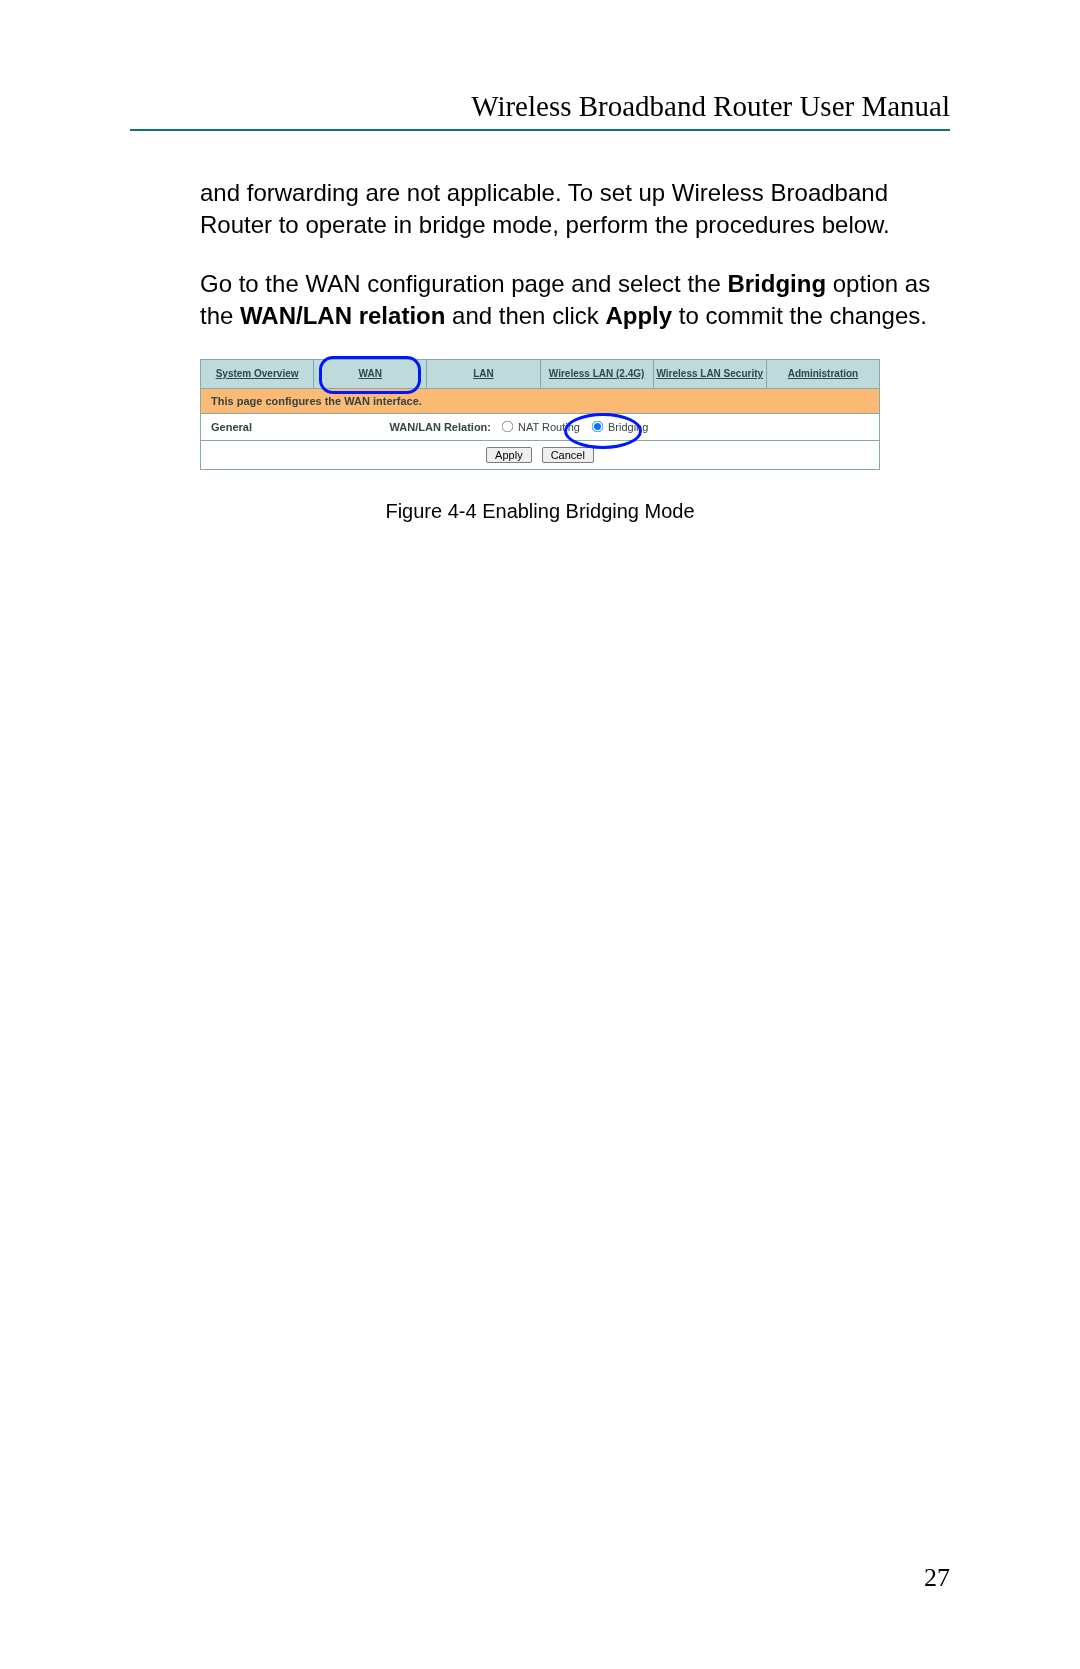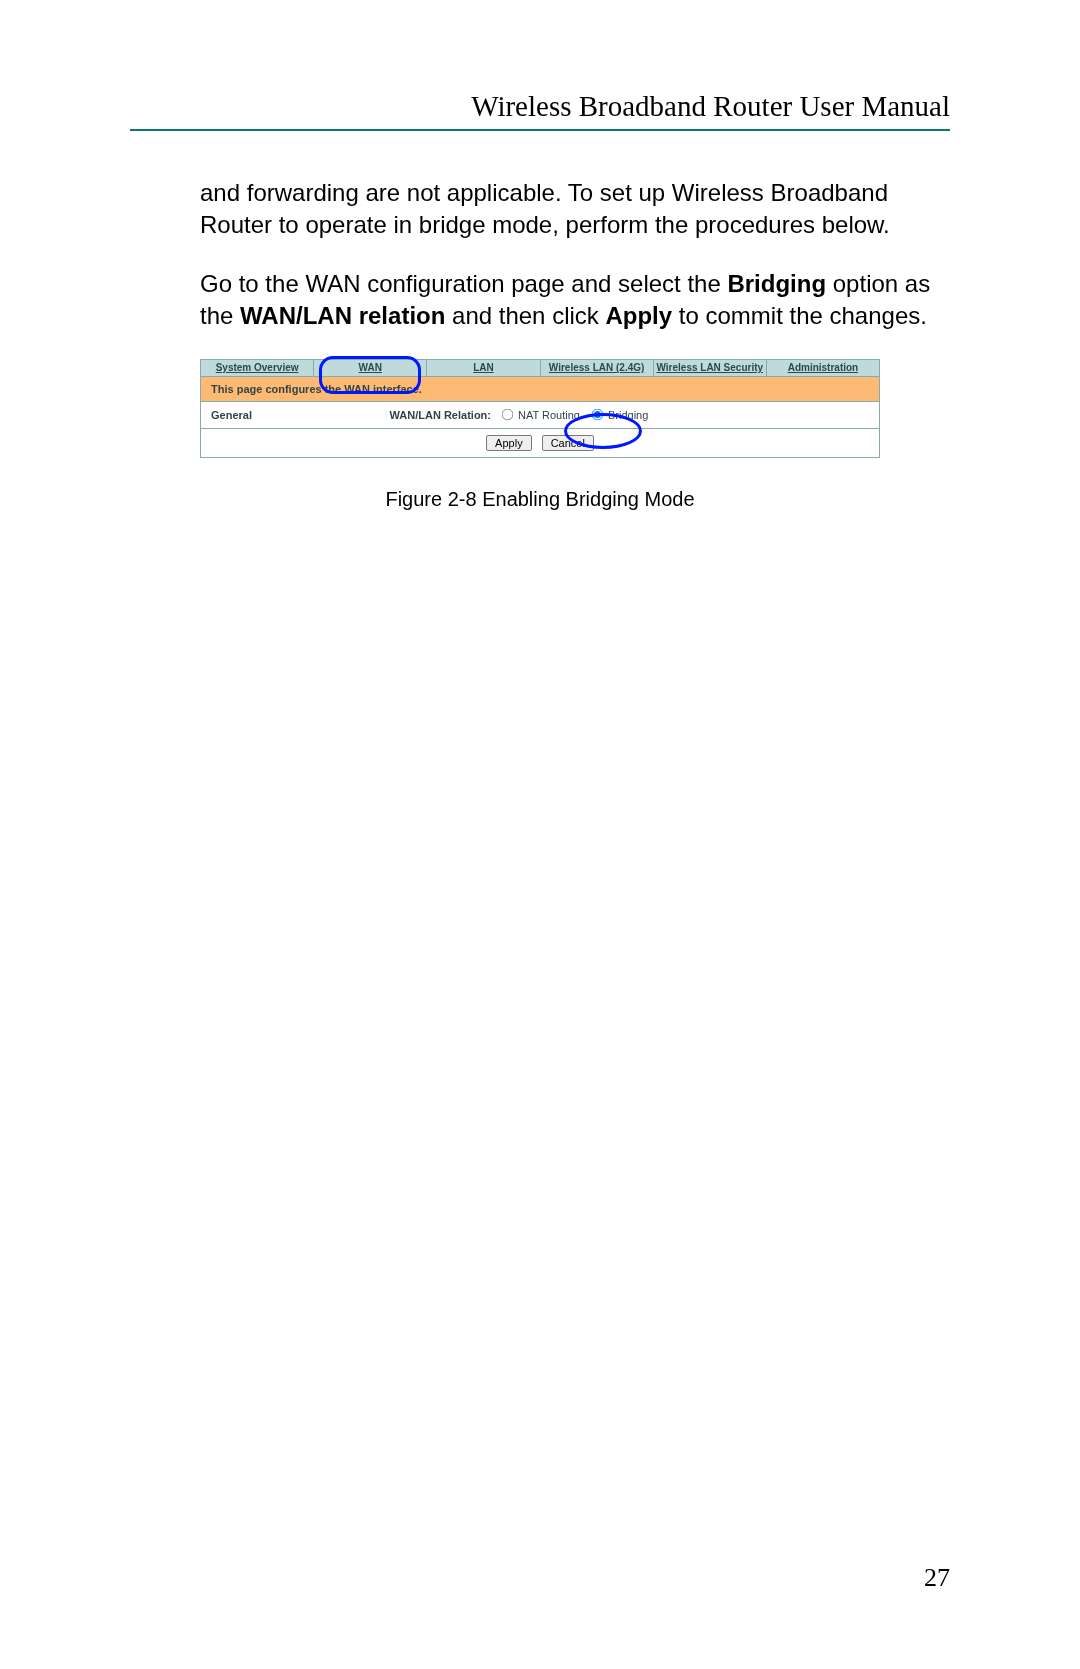--- a/index.html
+++ b/index.html
@@ -58,21 +58,21 @@
     display: flex;
     background: #bedadb;
     border-bottom: 1px solid #8aa;
   }
   .tab {
     flex: 1;
     border-right: 1px solid #8aa;
     display: flex;
     align-items: center;
     justify-content: center;
-    height: 16px;
+    height: 28px;
     text-align: center;
     padding: 0 2px;
     position: relative;
   }
   .tab:last-child { border-right: none; }
   .tab a {
     color: #2a4a4c;
     text-decoration: underline;
     font-weight: bold;
     font-size: 10px;
@@ -217,17 +217,17 @@
           </label>
         </div>
       </div>
 
       <div class="btnrow">
         <button class="btn">Apply</button>
         <button class="btn">Cancel</button>
       </div>
     </div>
 
-    <div class="caption">Figure 2-8  Enabling Bridging Mode</div>
+    <div class="caption">Figure 4-4  Enabling Bridging Mode</div>
   </div>
 </div>
 
 <div class="pagenum">27</div>
 
 </body></html>

